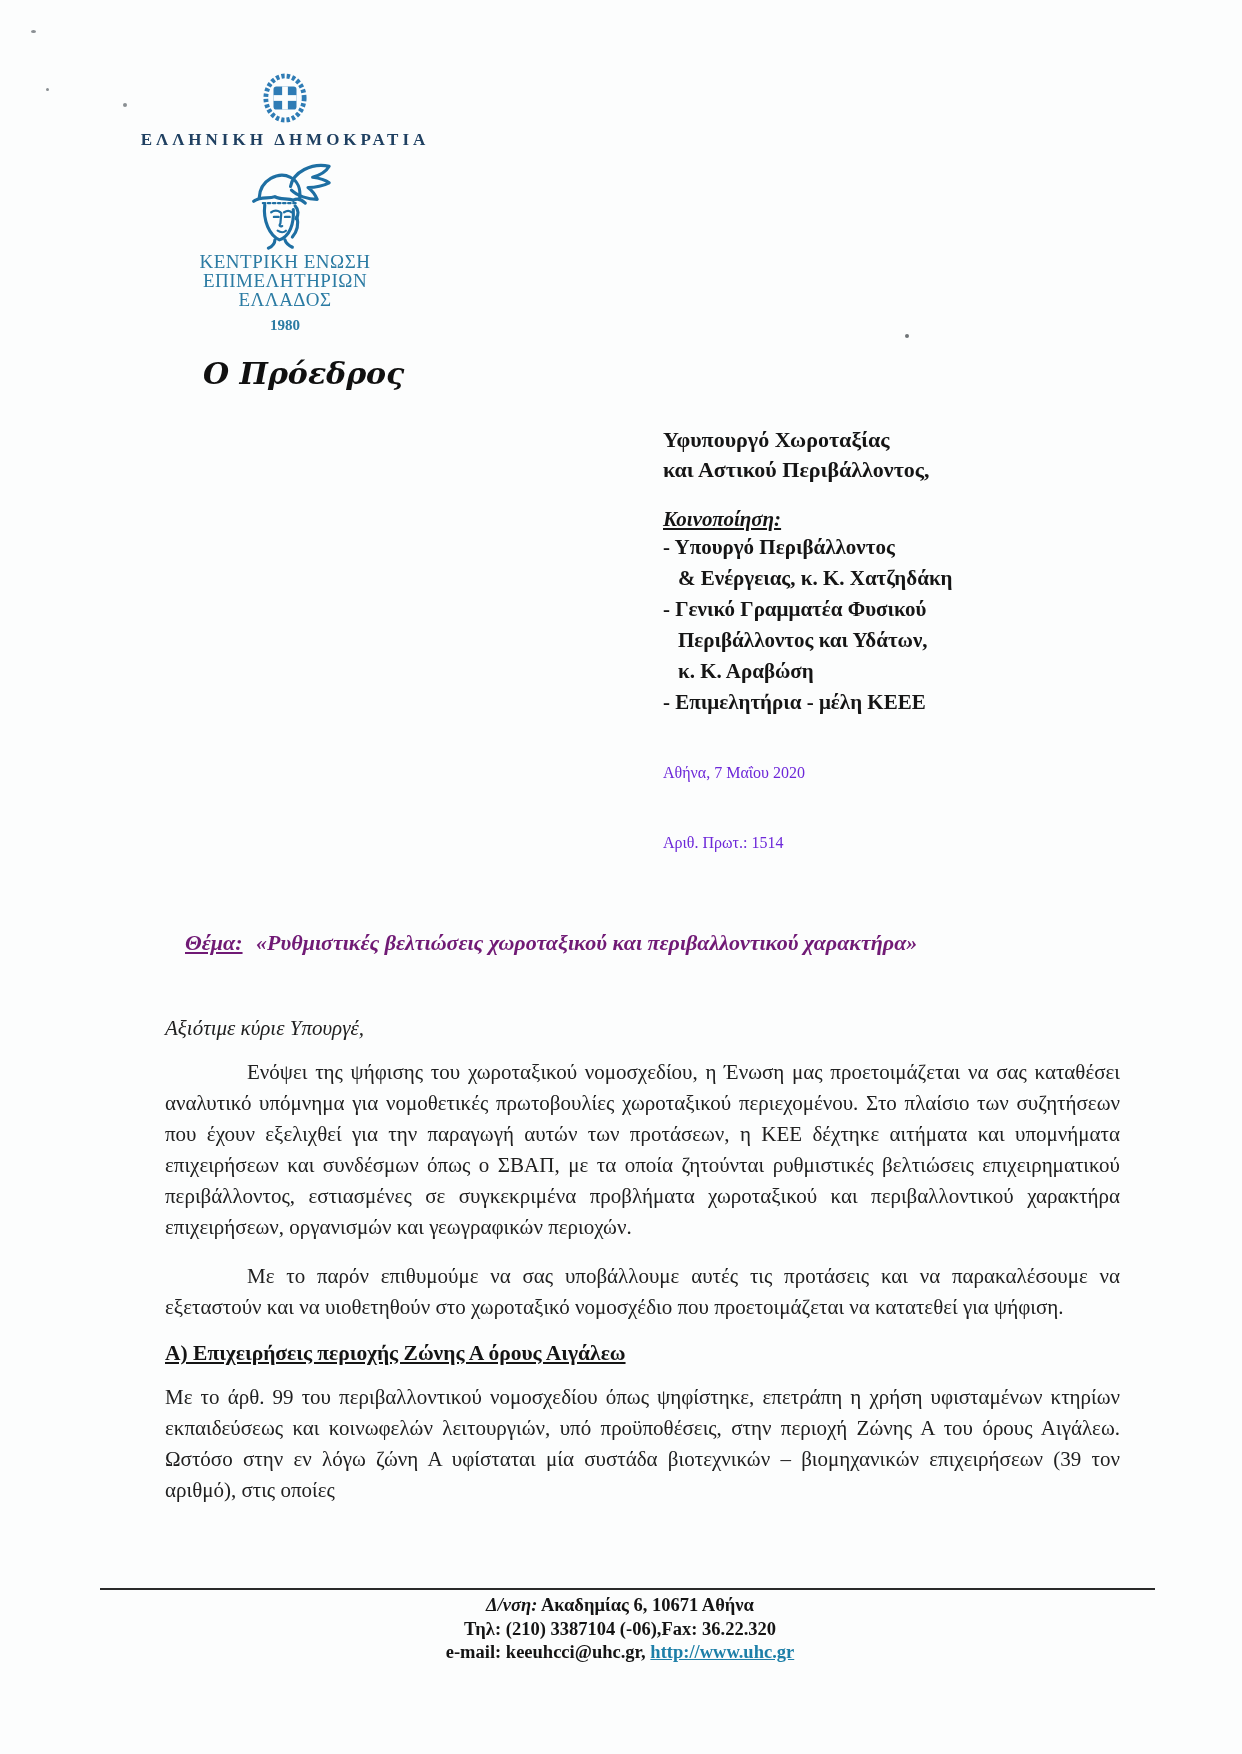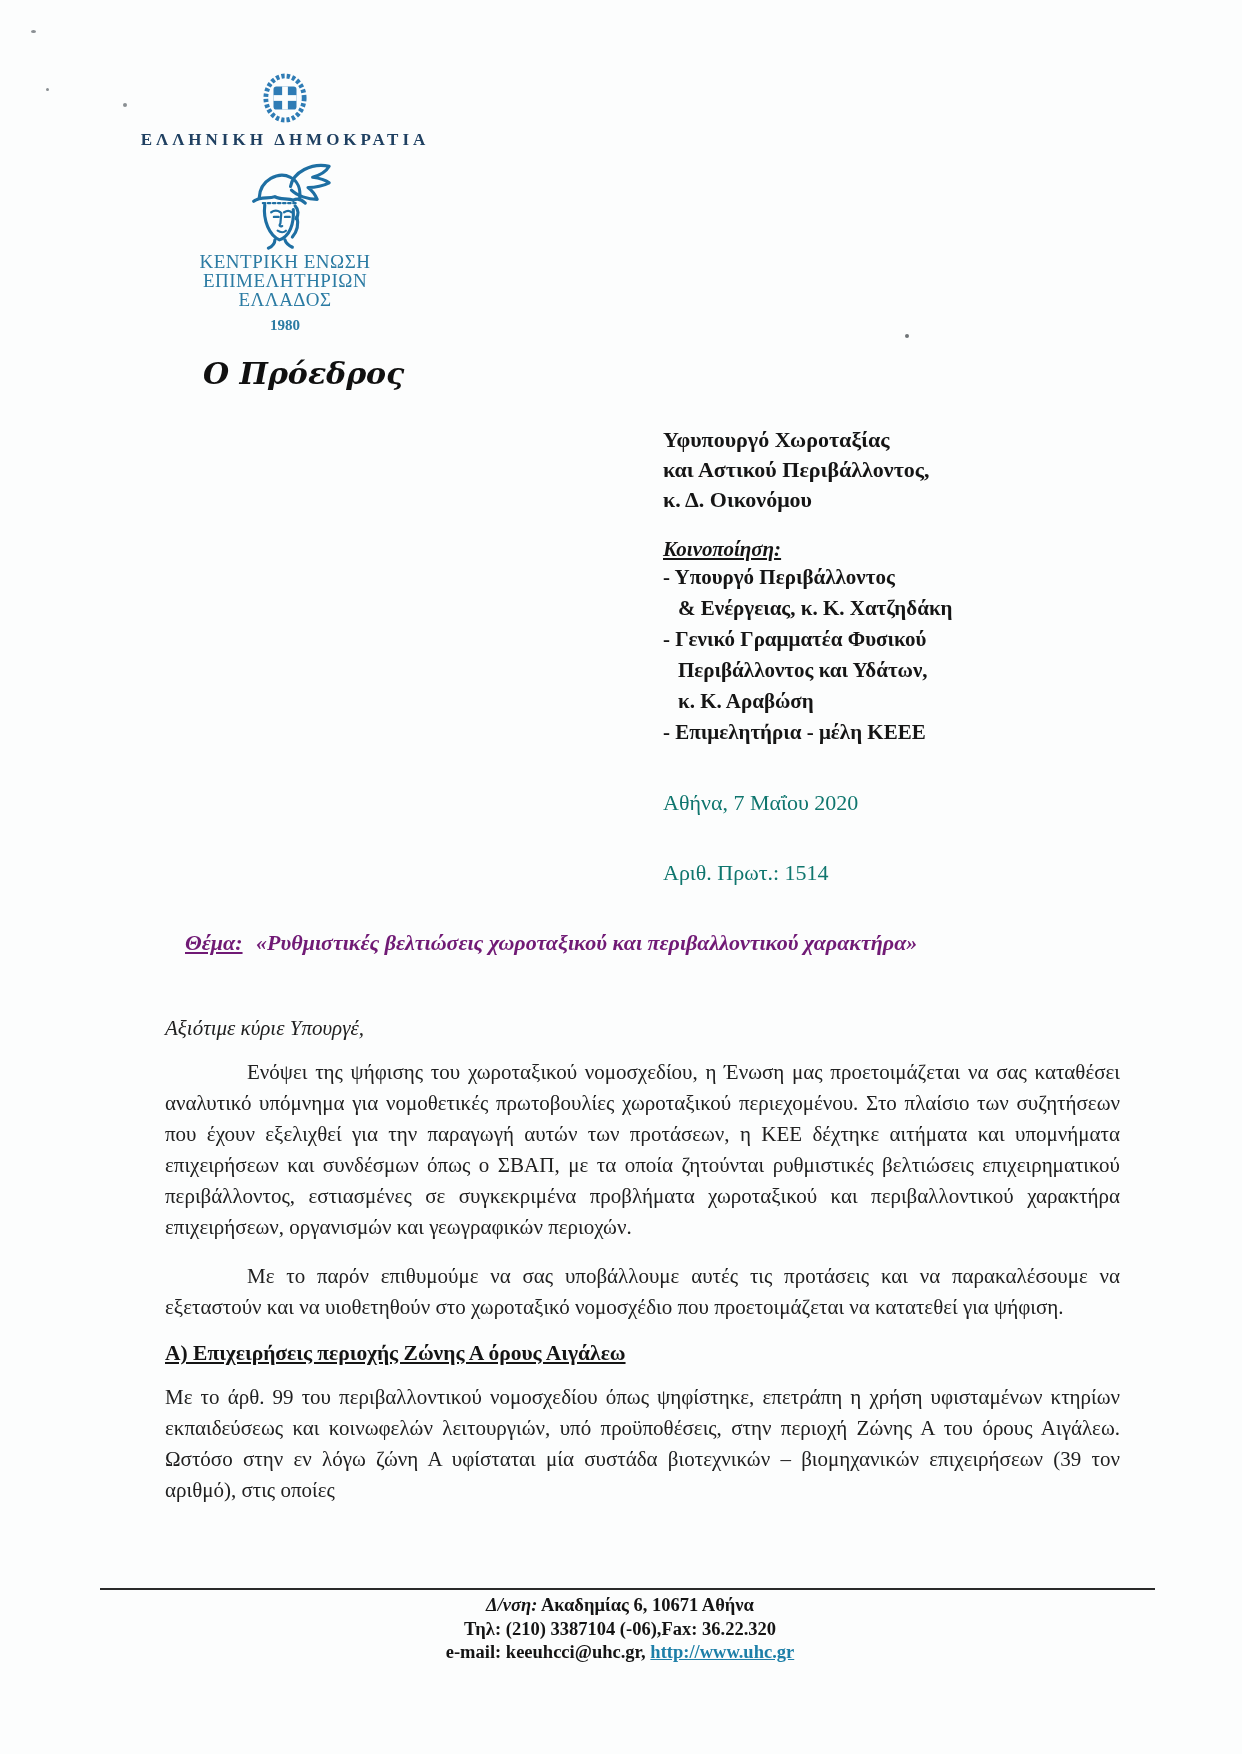--- a/index.html
+++ b/index.html
@@ -38,21 +38,21 @@
   
   .addr-col{position:absolute;left:663px;top:425px;width:430px;}
   .addr-line{font-size:22px;font-weight:bold;line-height:30px;color:#151515;}
   .cc-label{
     margin-top:22px;font-size:21px;font-weight:bold;font-style:italic;
     text-decoration:underline;color:#151515;
   }
   .cc-item{font-size:21px;font-weight:bold;line-height:31px;color:#151515;}
   .cc-item.indent{padding-left:15px;}
   .dateline{margin-top:30px;}
-  .date-line{font-size:22px;line-height:30px;color:#0f766e;margin-top:40px;}
+  .date-line{font-size:16px;line-height:30px;color:#6d28d9;margin-top:40px;}
   
   .subject{
     position:absolute;left:185px;top:930px;width:935px;
     font-size:22px;font-weight:bold;font-style:italic;color:#701a75;
   }
   .subject .label{text-decoration:underline;margin-right:8px;}
   
   .body-block{position:absolute;left:165px;top:1016px;width:955px;}
   .salutation{font-size:21px;color:#202020;margin:0 0 16px 0;font-style:italic;}
   .para{
@@ -140,21 +140,20 @@
     <div class="org-line">ΕΛΛΑΔΟΣ</div>
 
     <div class="year">1980</div>
   </div>
 
   <div class="president">Ο Πρόεδρος</div>
 
   <div class="addr-col">
     <div class="addr-line">Υφυπουργό Χωροταξίας</div>
     <div class="addr-line">και Αστικού Περιβάλλοντος,</div>
-    <div class="addr-line">κ. Δ. Οικονόμου</div>
 
     <div class="cc-label">Κοινοποίηση:</div>
     <div class="cc-item">- Υπουργό Περιβάλλοντος</div>
     <div class="cc-item indent">&amp; Ενέργειας, κ. Κ. Χατζηδάκη</div>
     <div class="cc-item">- Γενικό Γραμματέα Φυσικού</div>
     <div class="cc-item indent">Περιβάλλοντος και Υδάτων,</div>
     <div class="cc-item indent">κ. Κ. Αραβώση</div>
     <div class="cc-item">- Επιμελητήρια - μέλη ΚΕΕΕ</div>
 
     <div class="dateline">

